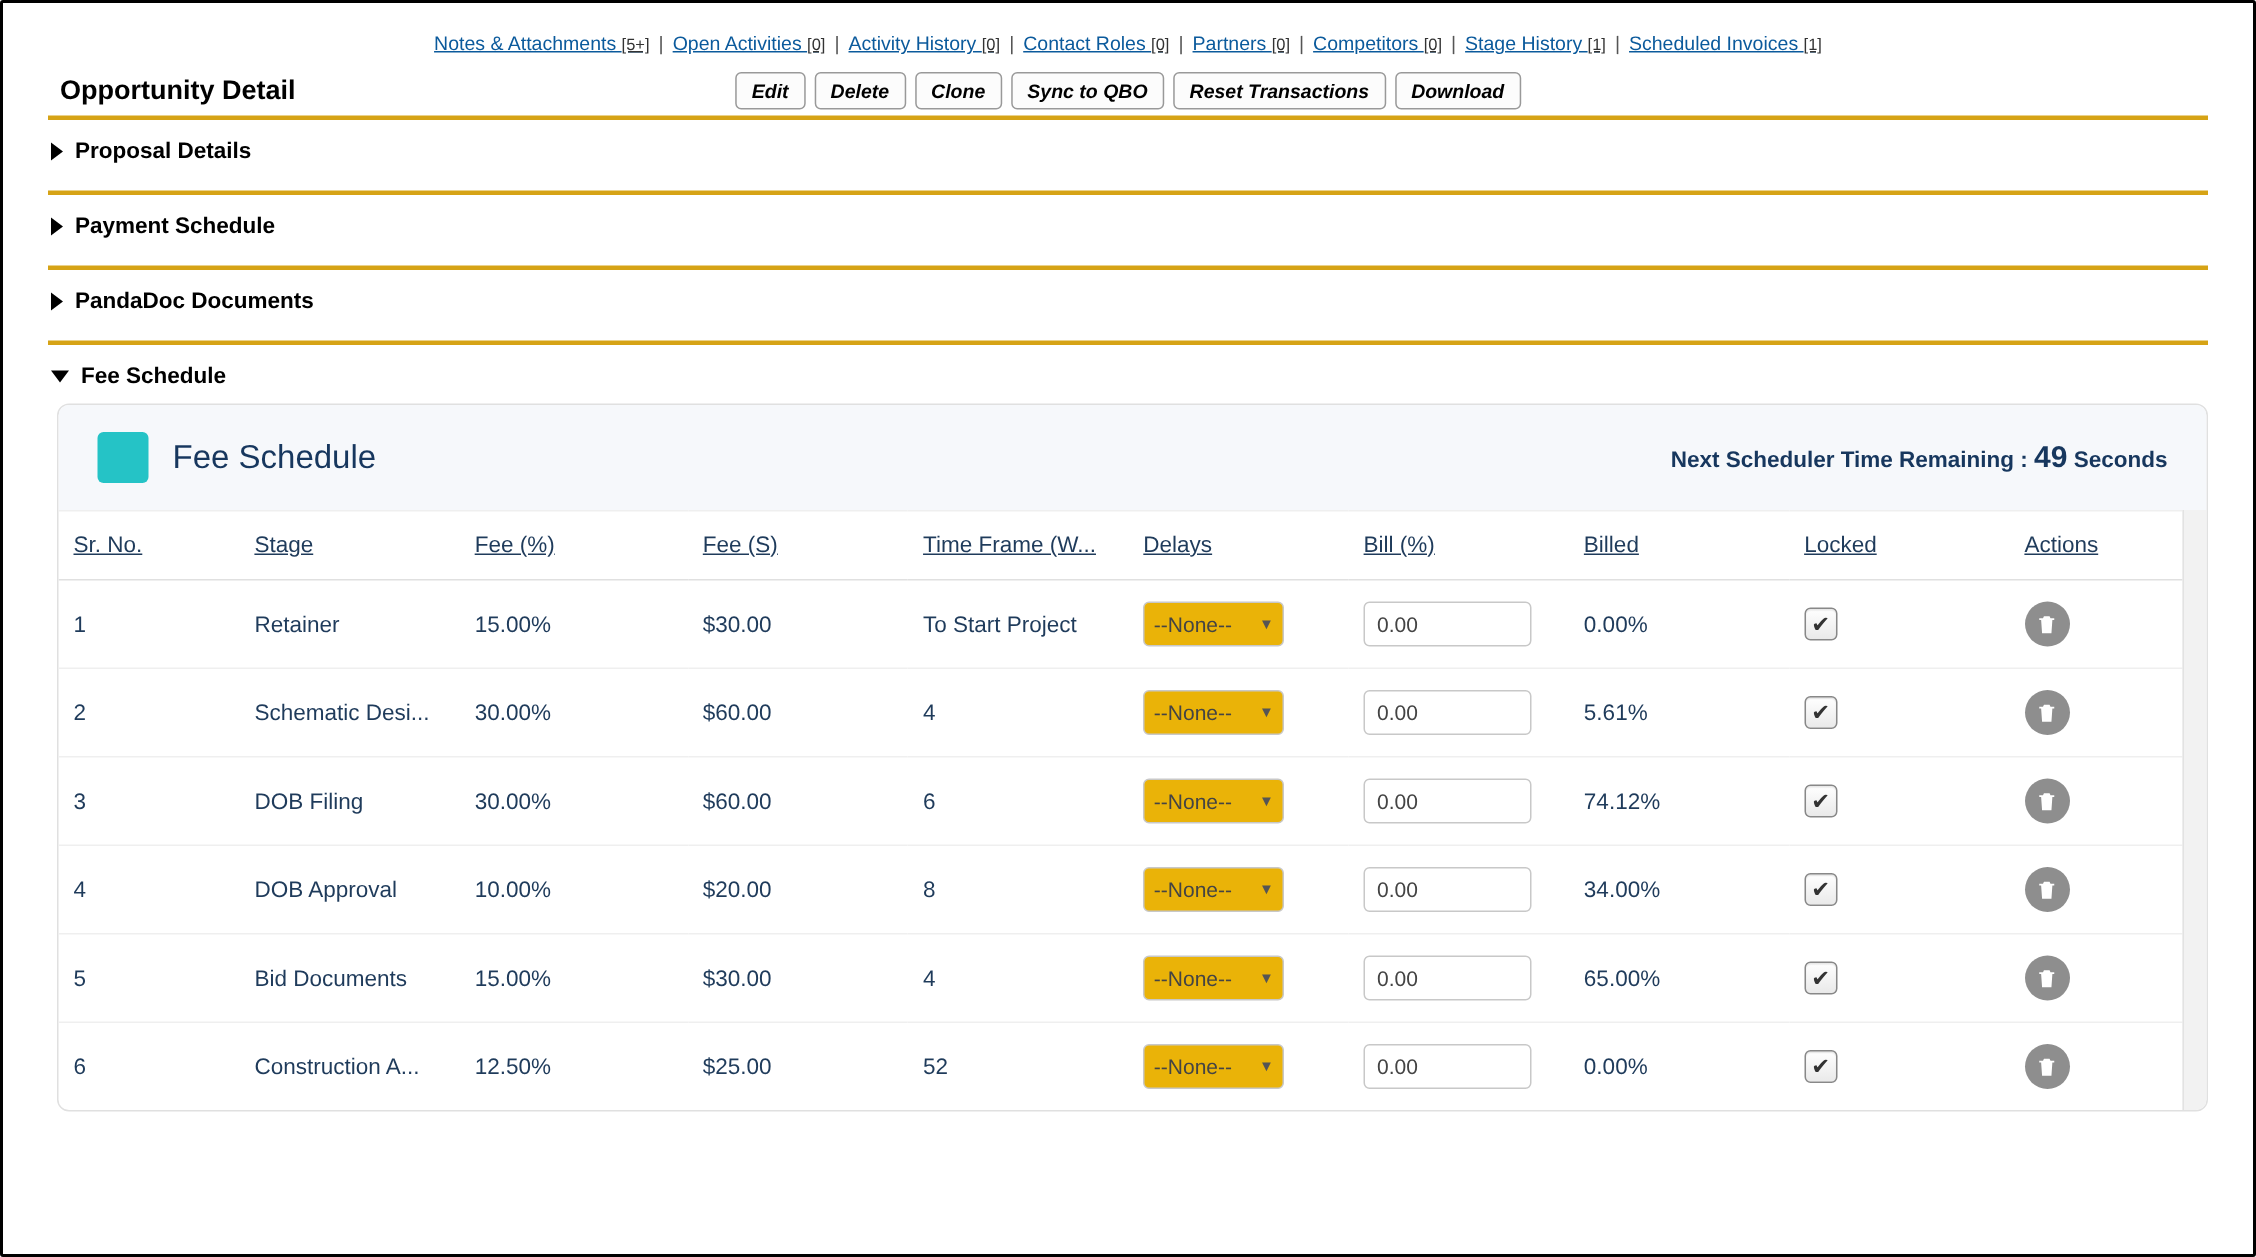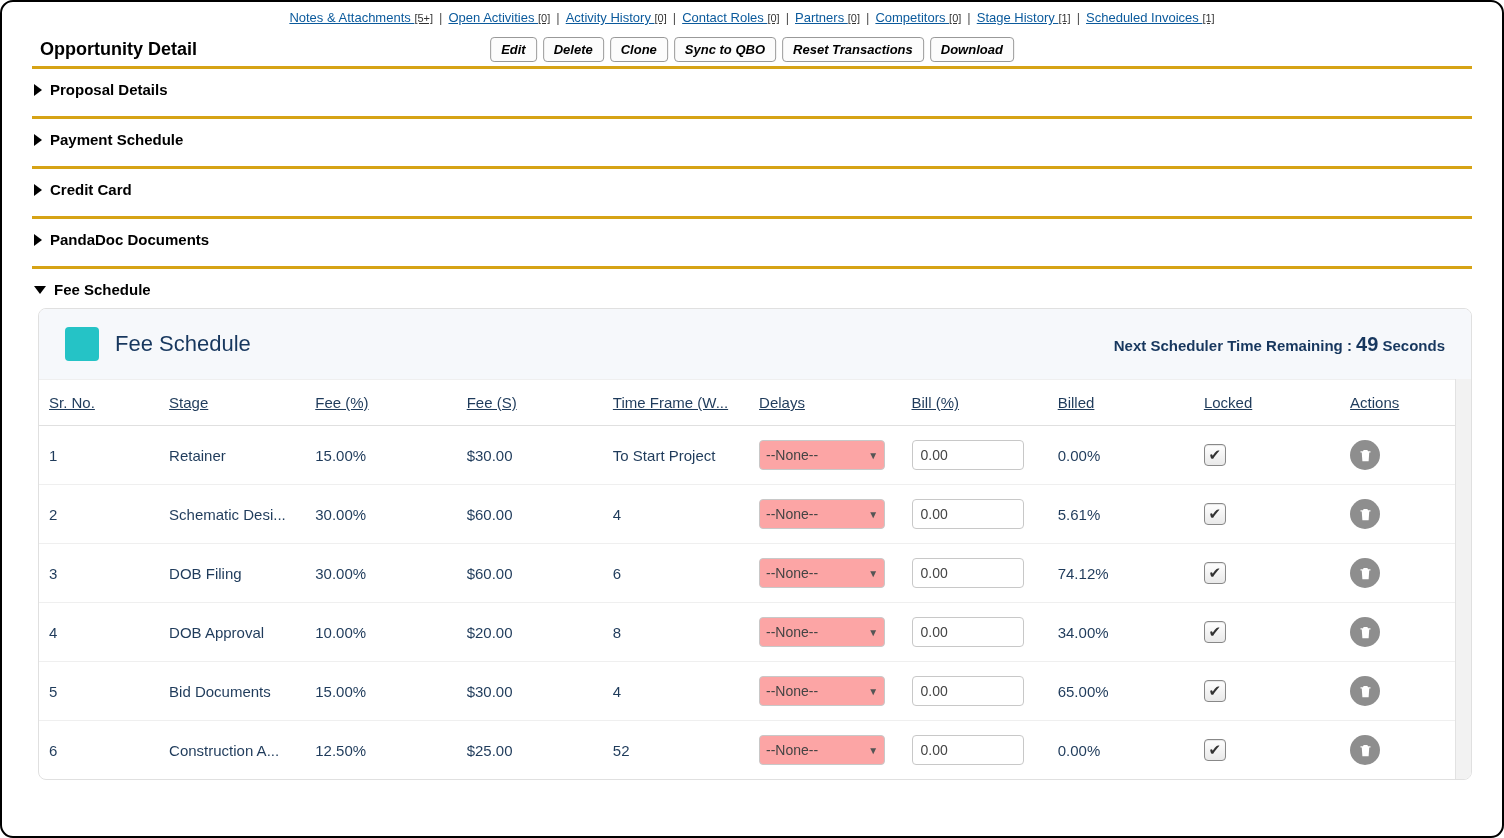--- a/index.html
+++ b/index.html
@@ -1,17 +1,17 @@
 <!DOCTYPE html>
 <html><head>
 <meta charset="utf-8">
 <style>
 * { box-sizing: border-box; margin: 0; padding: 0; }
 body { font-family: Arial, Helvetica, sans-serif; background: #fff; }
-.page { width: 1504px; height: 838px; border: 2px solid #000; border-radius: 13px; overflow: hidden; position: relative; padding: 0 30px; }
+.page { width: 1504px; height: 838px; border: 2px solid #000; border-radius: 2px; overflow: hidden; position: relative; padding: 11px 30px; }
 .top-links { text-align: center; padding: 8px 0 4px; font-size: 13px; color: #333; }
 .top-links a { color: #0b5a9c; text-decoration: underline; cursor: pointer; }
 .top-links .count { font-size: 11px; text-decoration: underline; color: #333; }
 .top-links .sep { color: #555; margin: 0 6px; }
 .detail-header { display: flex; align-items: center; padding: 10px 0 6px; }
 .detail-header h2 { font-size: 18px; font-weight: bold; margin-left: 8px; }
 .btn-row { margin-left: auto; margin-right: auto; display: flex; gap: 6px; position: absolute; left: 50%; transform: translateX(-50%); }
 .btn { font-size: 13px; padding: 4px 10px; background: #fcfcfc; border: 1px solid #999; border-radius: 4px; cursor: pointer; font-weight: bold; font-style: italic; }
 .section { border-top: 3px solid #d6a316; padding: 12px 0 18px; }
 .section-header { display: flex; align-items: center; gap: 8px; cursor: pointer; }
@@ -24,21 +24,21 @@
 .fee-title { font-size: 22px; color: #17375e; font-weight: 400; }
 .scheduler { margin-left: auto; font-size: 15px; color: #17375e; font-weight: bold; }
 .scheduler .big { font-size: 20px; font-weight: 600; }
 .table-wrap { display:flex; }
 .table { flex:1; border-collapse: collapse; }
 .table th, .table td { text-align: left; padding: 14px 10px; font-size: 15px; color: #1f3b5b; }
 .table th { font-weight: 400; border-bottom: 1px solid #e0e0e0; white-space: nowrap; text-decoration: underline; }
 .table tr { border-top: 1px solid #efefef; }
 .table tbody tr:first-child { border-top: none; }
 .link-cell { color: #2a5aa0; cursor: pointer; }
-.select-box { width: 126px; height: 30px; border: 1px solid #c8c8c8; border-radius: 4px; background:#fca5a5; display: inline-flex; align-items:center; justify-content:space-between; padding: 0 6px; cursor:pointer; font-size:14px; color:#444;}
+.select-box { width: 94px; height: 30px; border: 1px solid #c8c8c8; border-radius: 4px; background:#eab308; display: inline-flex; align-items:center; justify-content:space-between; padding: 0 6px; cursor:pointer; font-size:14px; color:#444;}
 .caret { color:#555; font-size:10px;}
 .input-box { width:112px; height:30px; border:1px solid #c8c8c8; border-radius:4px; padding:0 8px; font-size:14px; color:#444;}
 .checkbox { width:22px; height:22px; border:1px solid #888; border-radius:4px; background:linear-gradient(#fff,#e9e9e9); display:inline-flex; align-items:center; justify-content:center; font-size:15px; color:#333; box-shadow: inset 0 1px 1px rgba(0,0,0,0.1);}
 .trash-btn { width:30px; height:30px; border-radius:50%; background:#8e8e8e; display:inline-flex; align-items:center; justify-content:center; cursor:pointer; }
 .trash-btn svg { fill:#fff; width:15px; height:15px;}
 .scroll-col { width:16px; background:#f2f2f2; border-left:1px solid #e2e2e2; }
 th.col-sr{width:115px;} th.col-stage{width:140px;} th.col-feep{width:145px;} th.col-fees{width:140px;} th.col-tf{width:140px;} th.col-delay{width:140px;} th.col-bill{width:140px;} th.col-billed{width:140px;} th.col-locked{width:140px;} th.col-actions{width:110px;}
 </style>
 </head>
 <body>
@@ -61,26 +61,20 @@
   <div class="section">
       <div class="section-header">
         <span class="arrow-right"></span>
         <span class="section-title">Proposal Details</span>
       </div>
     </div>
   <div class="section">
       <div class="section-header">
         <span class="arrow-right"></span>
         <span class="section-title">Payment Schedule</span>
-      </div>
-    </div>
-  <div class="section">
-      <div class="section-header">
-        <span class="arrow-right"></span>
-        <span class="section-title">Credit Card</span>
       </div>
     </div>
   <div class="section">
       <div class="section-header">
         <span class="arrow-right"></span>
         <span class="section-title">PandaDoc Documents</span>
       </div>
     </div>
 
   <div class="section" style="padding-bottom:0;">

